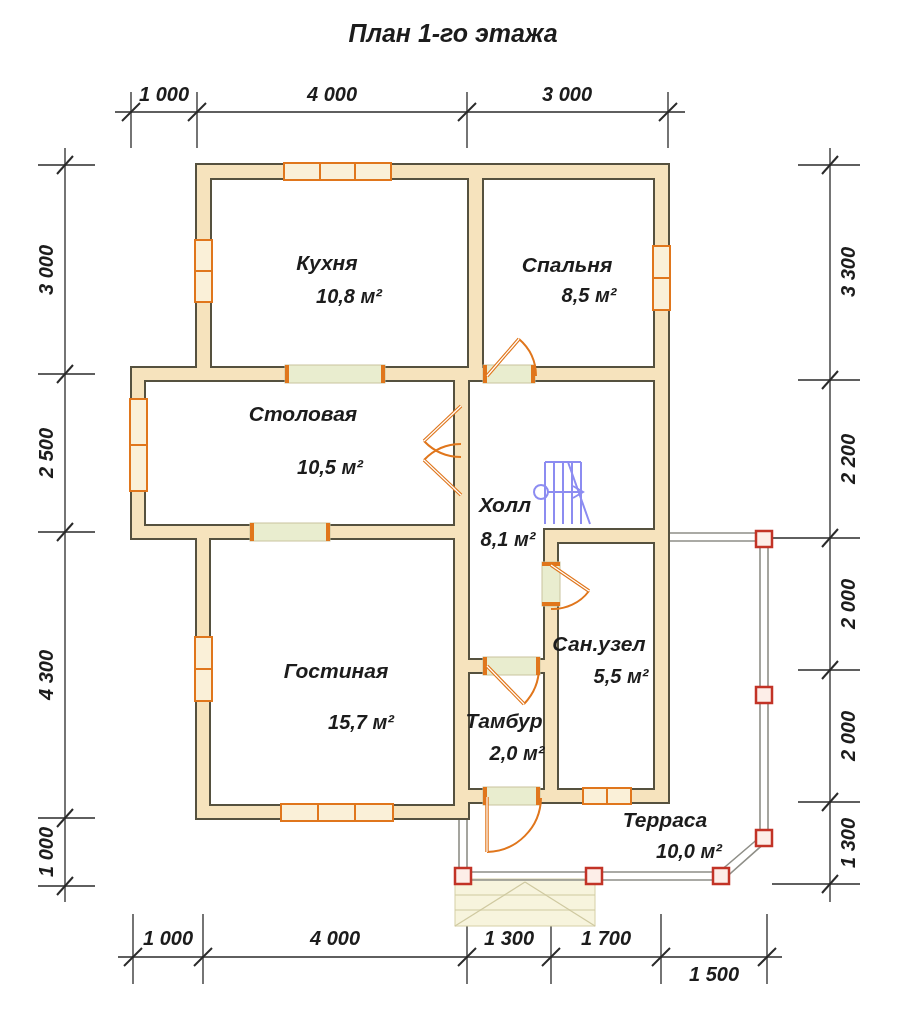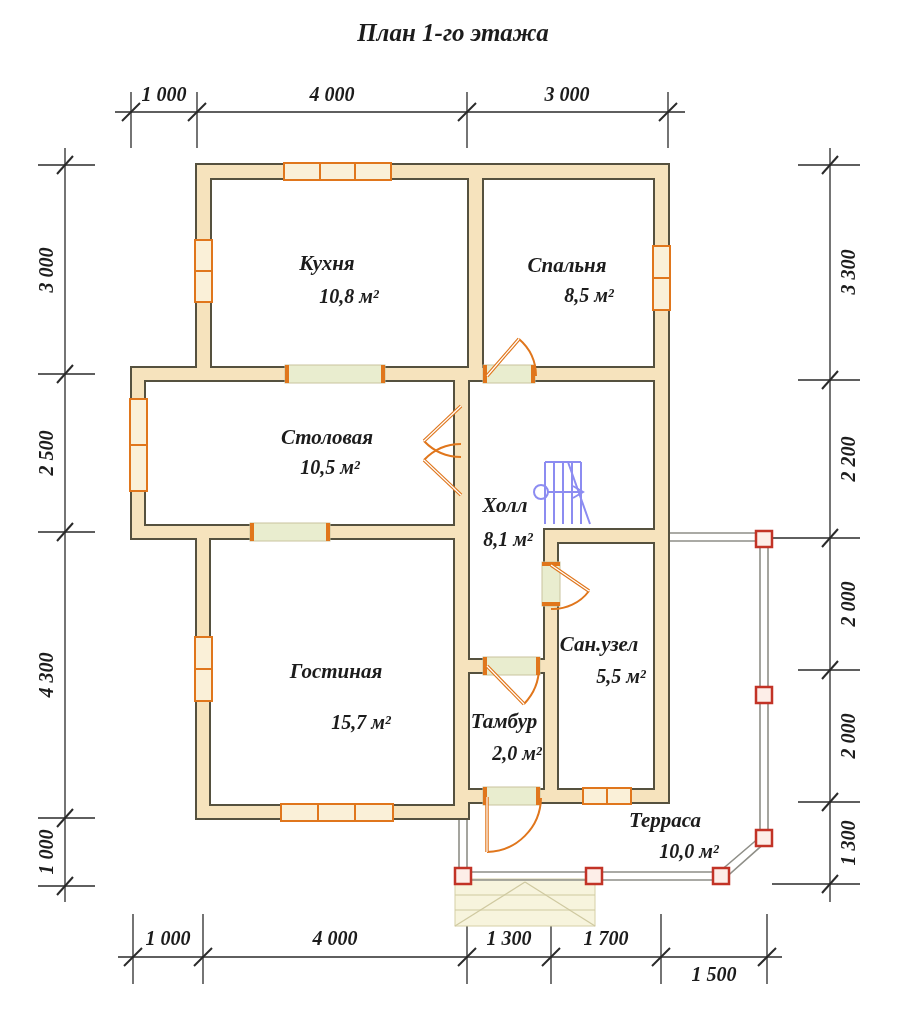--- a/index.html
+++ b/index.html
@@ -1,18 +1,18 @@
 <!DOCTYPE html>
 <html><head>
 <meta charset="utf-8">
 <style>
   html,body{margin:0;padding:0;background:#ffffff;}
   #stage{
     position:relative;width:900px;height:1020px;background:#ffffff;overflow:hidden;
-    font-family:Liberation Serif, serif;
+    font-family:Liberation Sans, sans-serif;
   }
   #stage svg{position:absolute;left:0;top:0;}
   .lbl{
     position:absolute;transform:translate(-50%,-50%);
     font-style:italic;font-weight:bold;color:#1c1c1c;white-space:nowrap;
   }
   .title{font-size:25px;}
   .room{font-size:21px;}
   .area{font-size:20px;}
   .dim{font-size:20px;}
@@ -253,21 +253,21 @@
 </svg>
 
   <div class="lbl title" style="left:453px;top:33px;">План 1-го этажа</div>
 
   <div class="lbl room" style="left:327px;top:263px;">Кухня</div>
   <div class="lbl area" style="left:349px;top:296px;">10,8 м²</div>
 
   <div class="lbl room" style="left:567px;top:265px;">Спальня</div>
   <div class="lbl area" style="left:589px;top:295px;">8,5 м²</div>
 
-  <div class="lbl room" style="left:303px;top:437px;margin-left:24px;">Столовая</div>
+  <div class="lbl room" style="left:303px;top:414px;">Столовая</div>
   <div class="lbl area" style="left:330px;top:467px;">10,5 м²</div>
 
   <div class="lbl room" style="left:505px;top:505px;">Холл</div>
   <div class="lbl area" style="left:508px;top:539px;">8,1 м²</div>
 
   <div class="lbl room" style="left:336px;top:671px;">Гостиная</div>
   <div class="lbl area" style="left:361px;top:702px;margin-top:20px;">15,7 м²</div>
 
   <div class="lbl room" style="left:599px;top:644px;">Сан.узел</div>
   <div class="lbl area" style="left:621px;top:676px;">5,5 м²</div>

